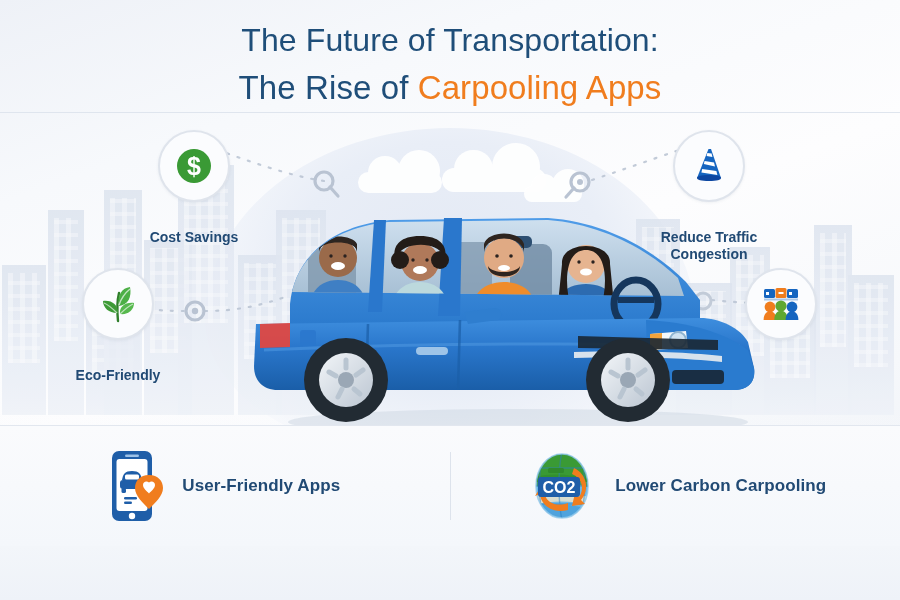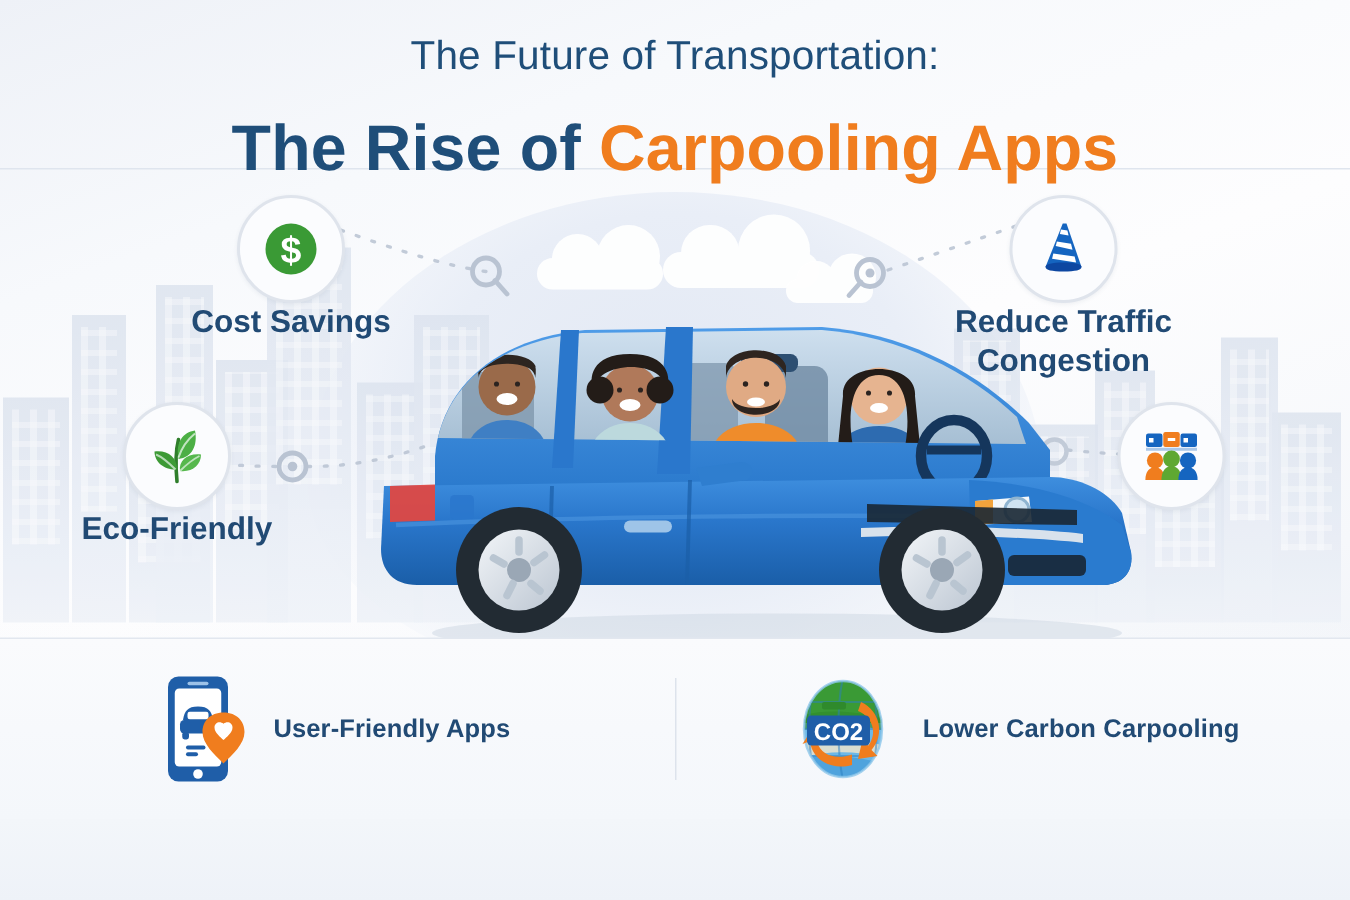--- a/index.html
+++ b/index.html
@@ -76,30 +76,30 @@
   .header {
     position: absolute;
     left: 0; right: 0; top: 0;
     height: 112px;
     text-align: center;
     border-bottom: 1px solid #dfe5ee;
   }
   .title-1 {
     margin: 0;
     padding-top: 22px;
-    font-size: 27px;
+    font-size: 32px;
     font-weight: 400;
     letter-spacing: .1px;
     color: #1f4e79;
   }
   .title-2 {
-    margin: 16px;
+    margin: 4px;
     padding-top: 6px;
-    font-size: 43px;
-    font-weight: 700;
+    font-size: 33px;
+    font-weight: 400;
     letter-spacing: .1px;
     color: #1f4e79;
   }
   .accent { color: #f07d1e; }
   
   .feature {
     position: absolute;
     width: 150px;
     text-align: center;
   }
@@ -108,22 +108,22 @@
     margin: 0 auto;
     border-radius: 50%;
     background: #fbfcfe;
     border: 2px solid #dfe4ec;
     box-shadow: 0 1px 3px rgba(70,90,120,.08);
     display: flex;
     align-items: center;
     justify-content: center;
   }
   .feature-label {
-    margin-top: 0;
-    font-size: 21px;
+    margin-top: 27px;
+    font-size: 14px;
     font-weight: 600;
     line-height: 1.22;
     color: #214a74;
     white-space: pre-line;
   }
   #f-cost      { left: 119px; top: 130px; }
   #f-eco       { left: 43px;  top: 268px; }
   #f-traffic   { left: 634px; top: 130px; }
   #f-social    { left: 706px; top: 268px; }
   

